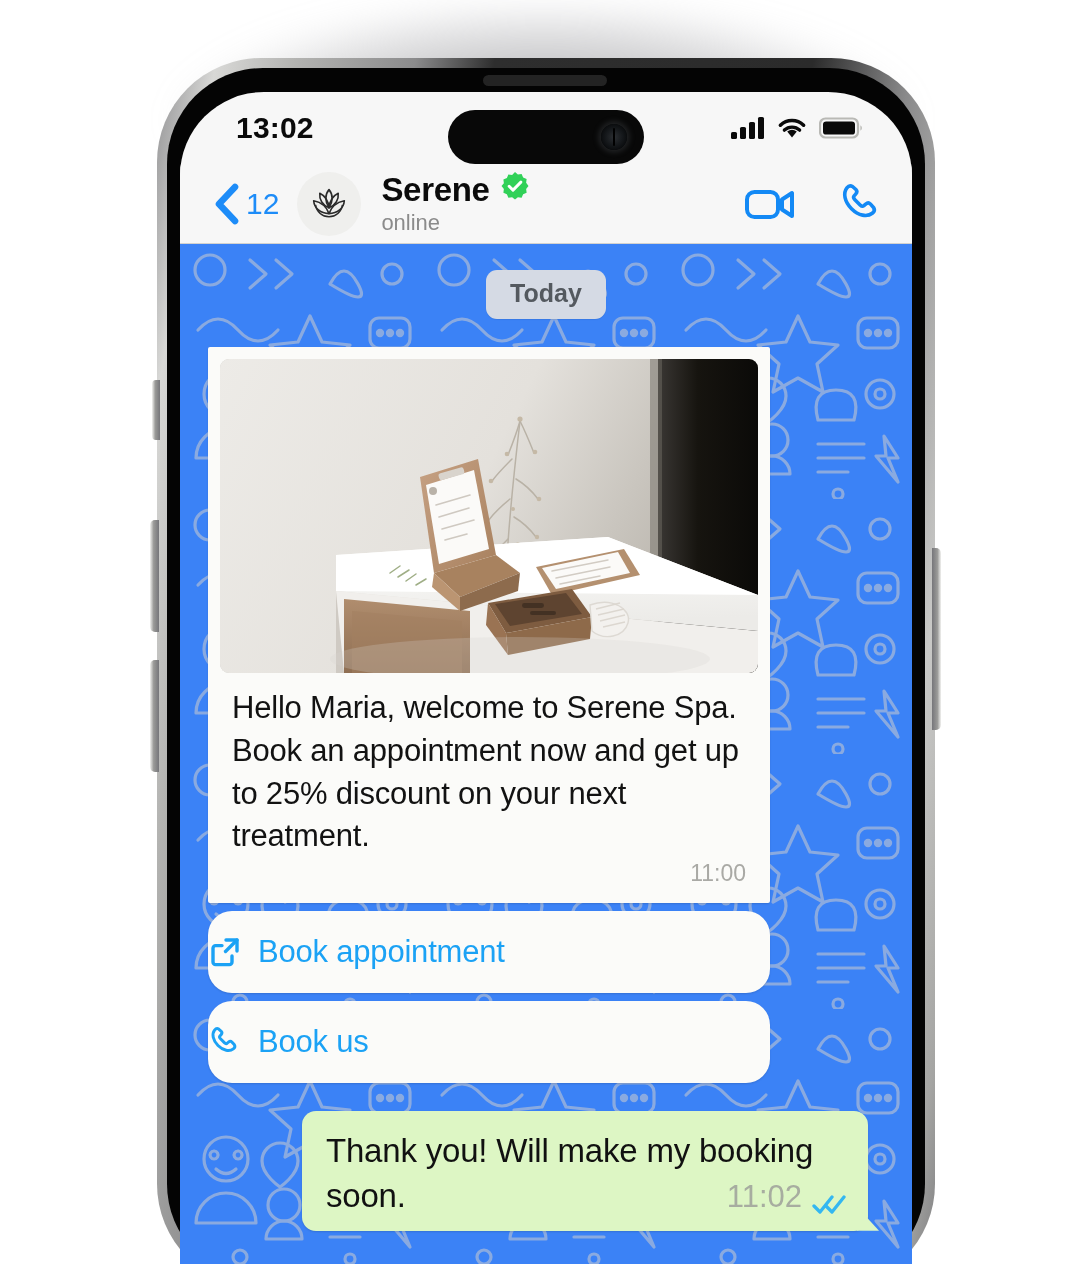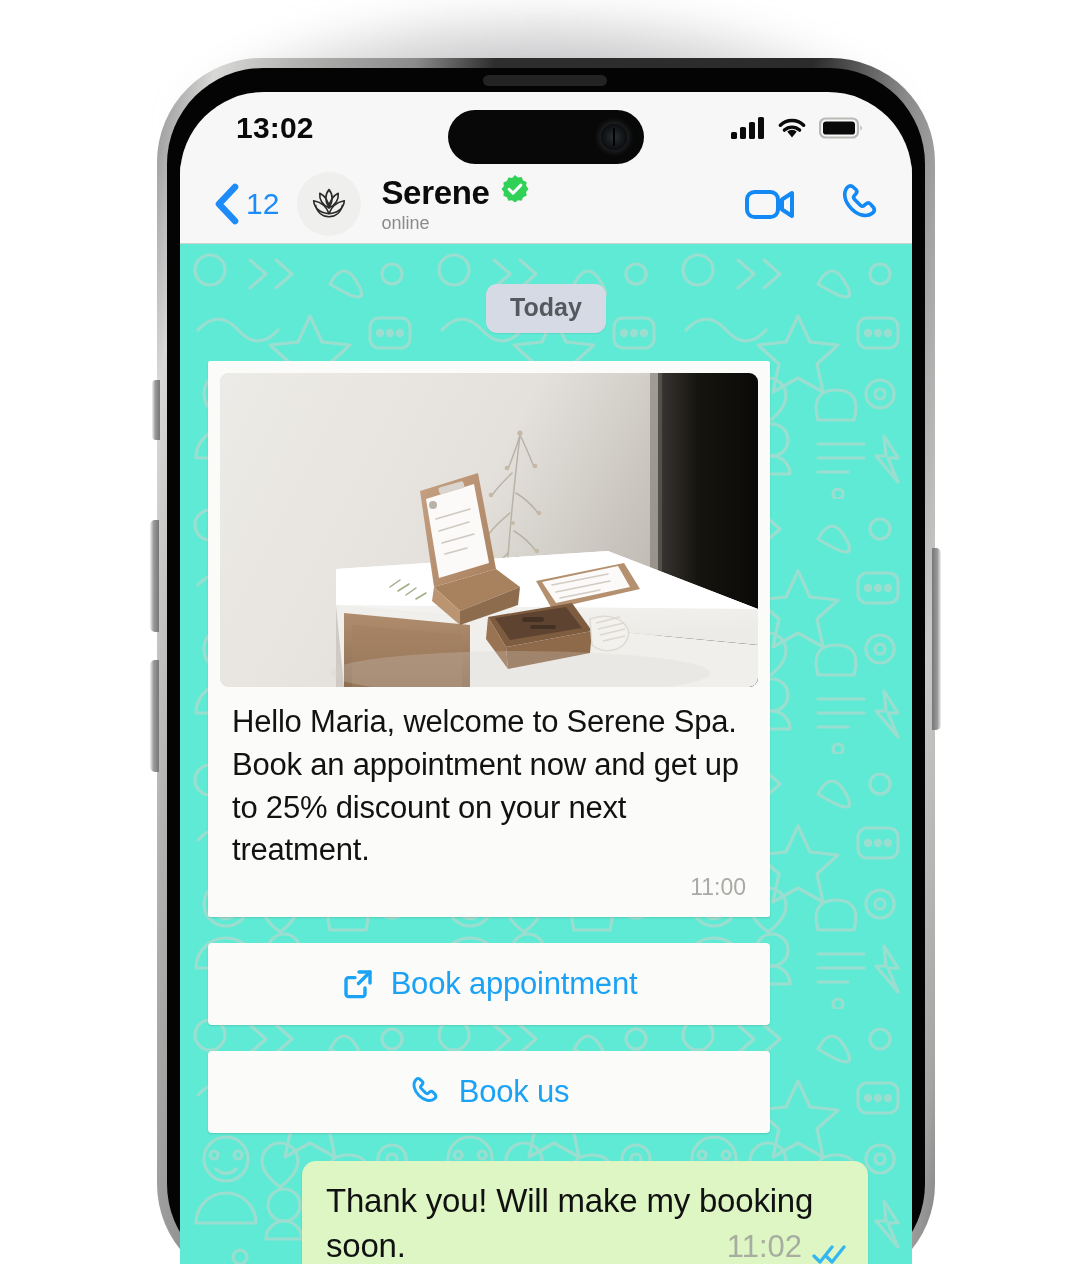--- a/index.html
+++ b/index.html
@@ -92,27 +92,27 @@
   }
   .back{ display:flex; align-items:center; gap:4px; cursor:pointer; }
   .back-count{ font-size:30px; color:#1d8cf8; font-weight:400; }
   .avatar{
     width:64px; height:64px; border-radius:50%; background:#efefed;
     margin-left:18px; display:flex; align-items:center; justify-content:center; flex:none;
   }
   .hdr-text{ margin-left:20px; display:flex; flex-direction:column; justify-content:center; }
   .hdr-name-row{ display:flex; align-items:flex-start; gap:10px; }
   .hdr-name{ font-size:33px; font-weight:bold; color:#0b0b0b; letter-spacing:-.3px; }
-  .hdr-sub{ font-size:18px; color:#8b8b8b; margin-top:1px; }
+  .hdr-sub{ font-size:22px; color:#8b8b8b; margin-top:1px; }
   .hdr-actions{ margin-left:auto; display:flex; align-items:center; gap:42px; }
 
   
   .chat-body{
-    position:relative; height:1020px; background:#5eead4;
-    padding:40px 0 0 0; overflow:hidden;
+    position:relative; height:1020px; background:#3b82f6;
+    padding:26px 0 0 0; overflow:hidden;
   }
   .doodles{ position:absolute; inset:0; opacity:.5; }
 
   .daychip-wrap{ position:relative; display:flex; justify-content:center; }
   .daychip{
     background:#d5dae4; color:#54595f; font-size:25px; font-weight:bold;
     padding:9px 24px 11px; border-radius:11px; box-shadow:0 1px 1px rgba(0,0,0,.07);
   }
 
   .msg-col{ position:relative; padding:0 28px; margin-top:28px; }
@@ -130,23 +130,23 @@
   .card-text{
     font-size:31px; line-height:1.38; color:#121212;
     padding:14px 12px 0 12px; letter-spacing:-.2px;
   }
   .card-time{
     text-align:right; font-size:23px; color:#a9a9a5;
     padding:2px 12px 16px 0;
   }
 
   .act-btn{
-    width:562px; height:82px; margin-top:26px; background:#fbfbf9;
-    border-radius:4px; box-shadow:0 1px 2px rgba(0,0,0,.13);
-    display:flex; align-items:center; justify-content:center; gap:16px;
+    width:562px; height:82px; margin-top:8px; background:#fbfbf9;
+    border-radius:24px; box-shadow:0 1px 2px rgba(0,0,0,.13);
+    display:flex; align-items:center; gap:16px;
     cursor:pointer;
   }
   .act-label{ font-size:31px; color:#1ba2f5; letter-spacing:-.2px; }
 
   
   .out-row{ display:flex; justify-content:flex-end; margin-top:28px; padding-right:16px; }
   .out-bubble{
     position:relative; max-width:566px; background:#ddf6c4;
     border-radius:14px; padding:18px 22px 16px 24px;
     box-shadow:0 1px 2px rgba(0,0,0,.13);

